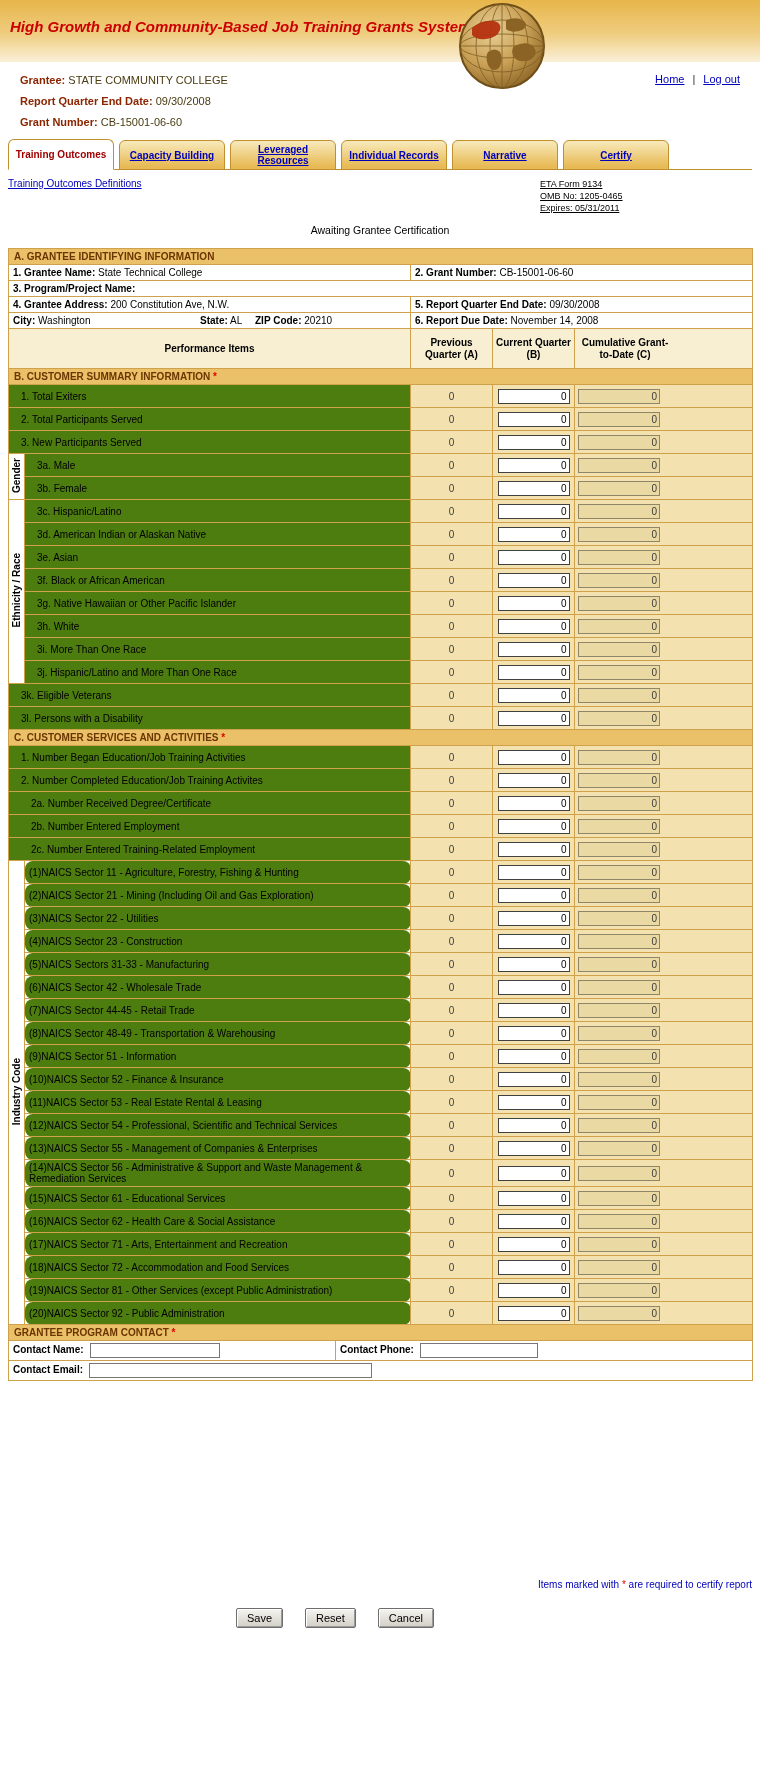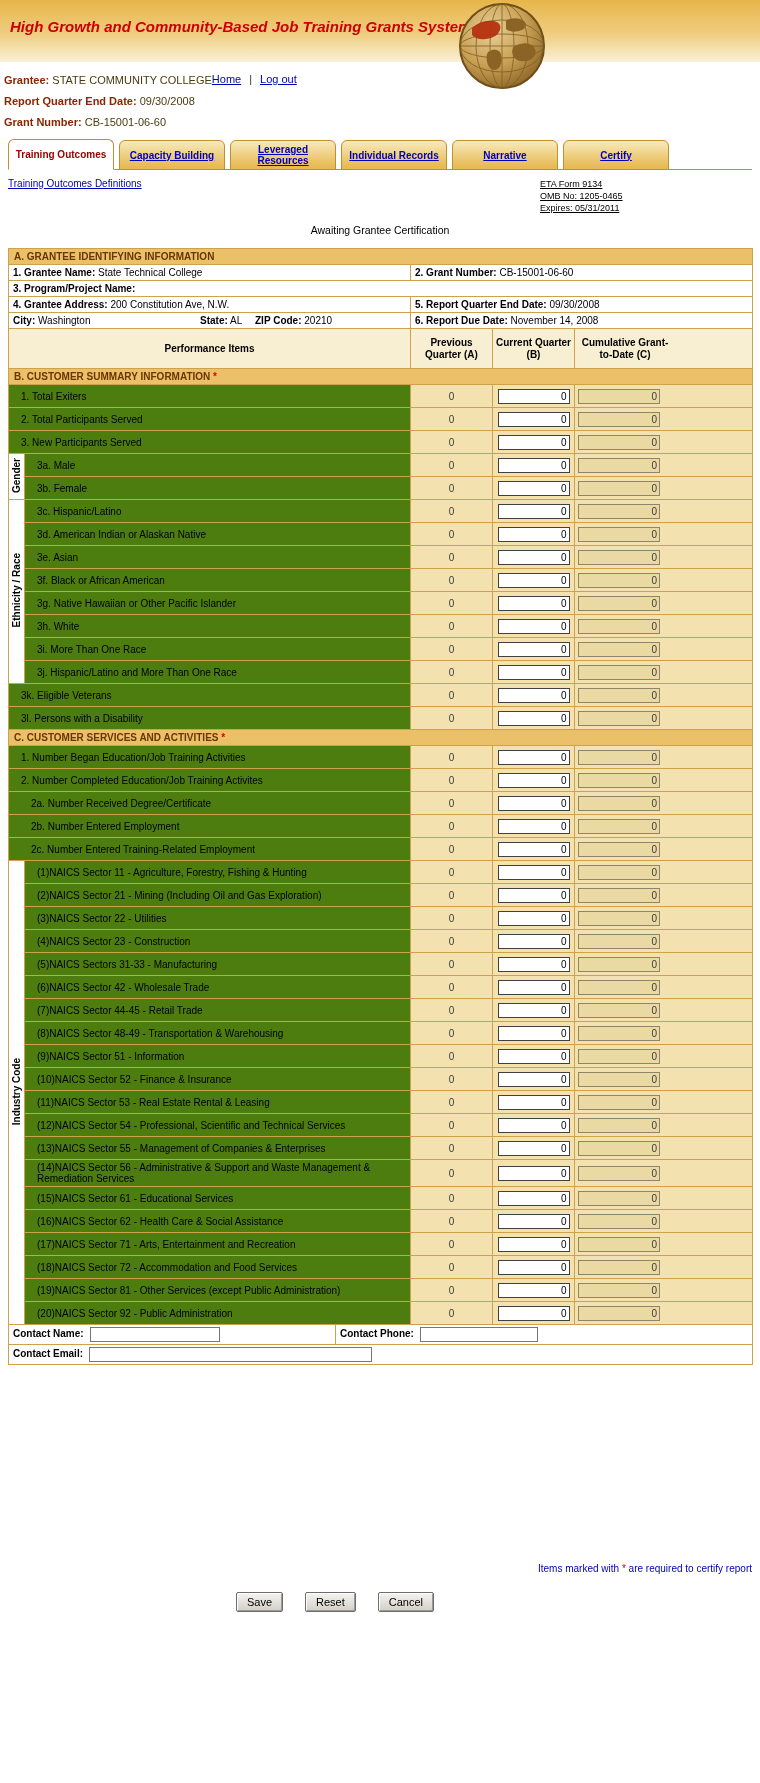--- a/index.html
+++ b/index.html
@@ -10,21 +10,21 @@
   }
 
   
   .banner { height:62px; position:relative;
     background:linear-gradient(180deg,#e7b64a 0%, #efcd80 55%, #faf0d8 100%); }
   .banner-title { position:absolute; left:10px; top:18px; font-size:15px;
     font-weight:bold; font-style:italic; color:#cc0000; }
   .globe { position:absolute; left:458px; top:2px; z-index:3; }
 
   
-  .info-bar { margin:8px 4px 0; display:flex; justify-content:flex-start; }
+  .info-bar { margin:8px 20px 0; display:flex; justify-content:space-between; }
   .info-line { font-size:11px; line-height:21px; }
   .ilbl { color:#8b2500; font-weight:bold; }
   .ival { color:#4a3b10; font-weight:normal; }
   .info-links { font-size:11px; padding-top:3px; white-space:nowrap; }
   .info-links a { color:#0000bb; text-decoration:underline; cursor:pointer; }
   .info-links .sep { color:#333; margin:0 8px; }
 
   
   .tabbar { display:flex; gap:5px; margin:6px 8px 0; height:31px;
     align-items:flex-end; border-bottom:1px solid #c08f2e; }
@@ -58,21 +58,21 @@
   .w-state { width:87px;padding-left:32px; }
   .perf-head td { background:#f8efd2; font-weight:bold; text-align:center;
     height:40px; line-height:12px; }
   .ph-cum-in { width:92px; margin-left:4px; text-align:center; }
   .data-row td { height:23px; }
   .group-cell { background:#fff; text-align:center; padding:0; }
   .vtext { writing-mode:vertical-rl; transform:rotate(180deg);
     font-weight:bold; font-size:10px; white-space:nowrap; }
   .label-cell { background:#4d7c0f; padding:2px 4px 2px 12px; }
   .ind1 { padding-left:22px; }
-  .g-industry-code .label-cell { padding-left:12px; }
+  .g-industry-code .label-cell { padding-left:4px;border-radius:8px; }
   .prev-cell { background:#f3e2b0; text-align:center; color:#3a3a3a; }
   .cur-cell { background:#f3e2b0; text-align:center; }
   .cur-input { width:72px; height:15px; border:1px solid #404040; background:#fff;
     font:10px "Liberation Sans",sans-serif; text-align:right; padding:0 2px; }
   .cum-cell { background:#f3e2b0; padding-left:3px; }
   .cum-input { width:82px; height:15px; border:1px solid #8f8568; background:#ead9a2;
     font:10px "Liberation Sans",sans-serif; text-align:right; padding:0 2px; color:#3a3a3a; }
 
   
   .contact-table { margin-top:-1px; }
@@ -498,20 +498,25 @@
     </tbody>
 </table>
 
 <table class="grid contact-table">
   <colgroup>
       <col style="width:327px">
       <col style="width:417px">
     </colgroup>
   <tbody>
     <tr>
+      <td colspan="2" class="sec-h">
+        <span>GRANTEE PROGRAM CONTACT</span> <span class="req">*</span>
+      </td>
+    </tr>
+    <tr>
       <td class="c-cell">
         <b class="c-lbl">Contact Name:</b><input class="c-input c-name" value="" style="">
       </td>
       <td class="c-cell">
         <b class="c-lbl">Contact Phone:</b><input class="c-input c-phone" value="" style="">
       </td>
     </tr>
     <tr>
       <td colspan="2" class="c-cell">
         <b class="c-lbl">Contact Email:</b><input class="c-input c-email" value="" style="">

